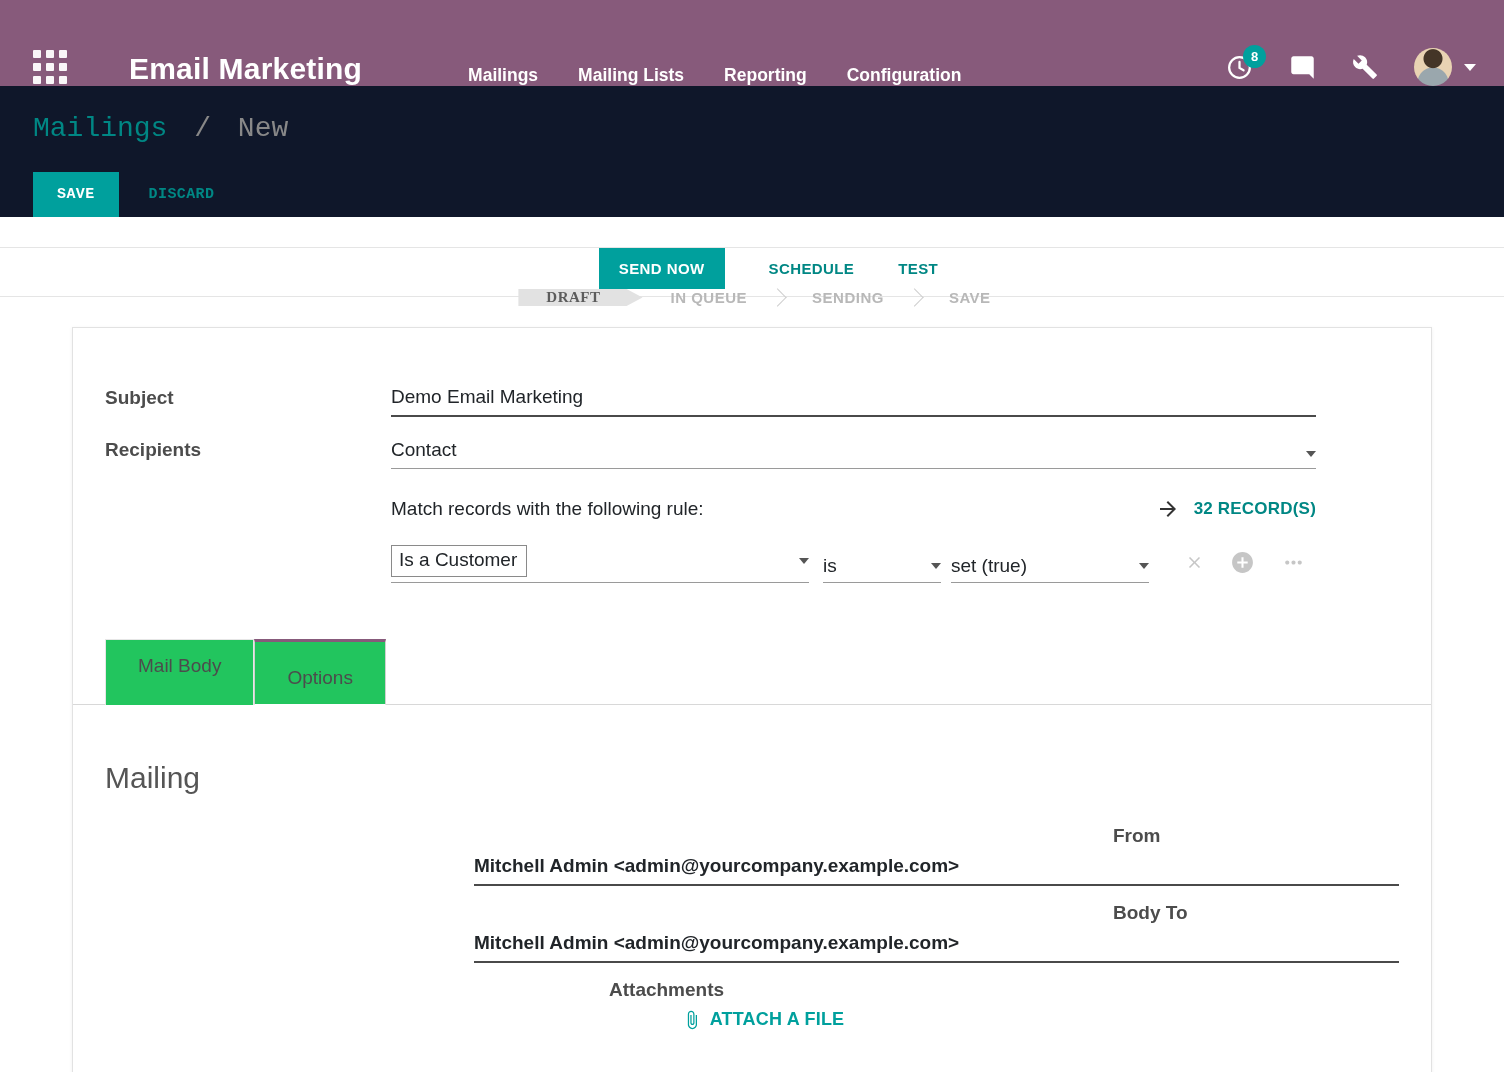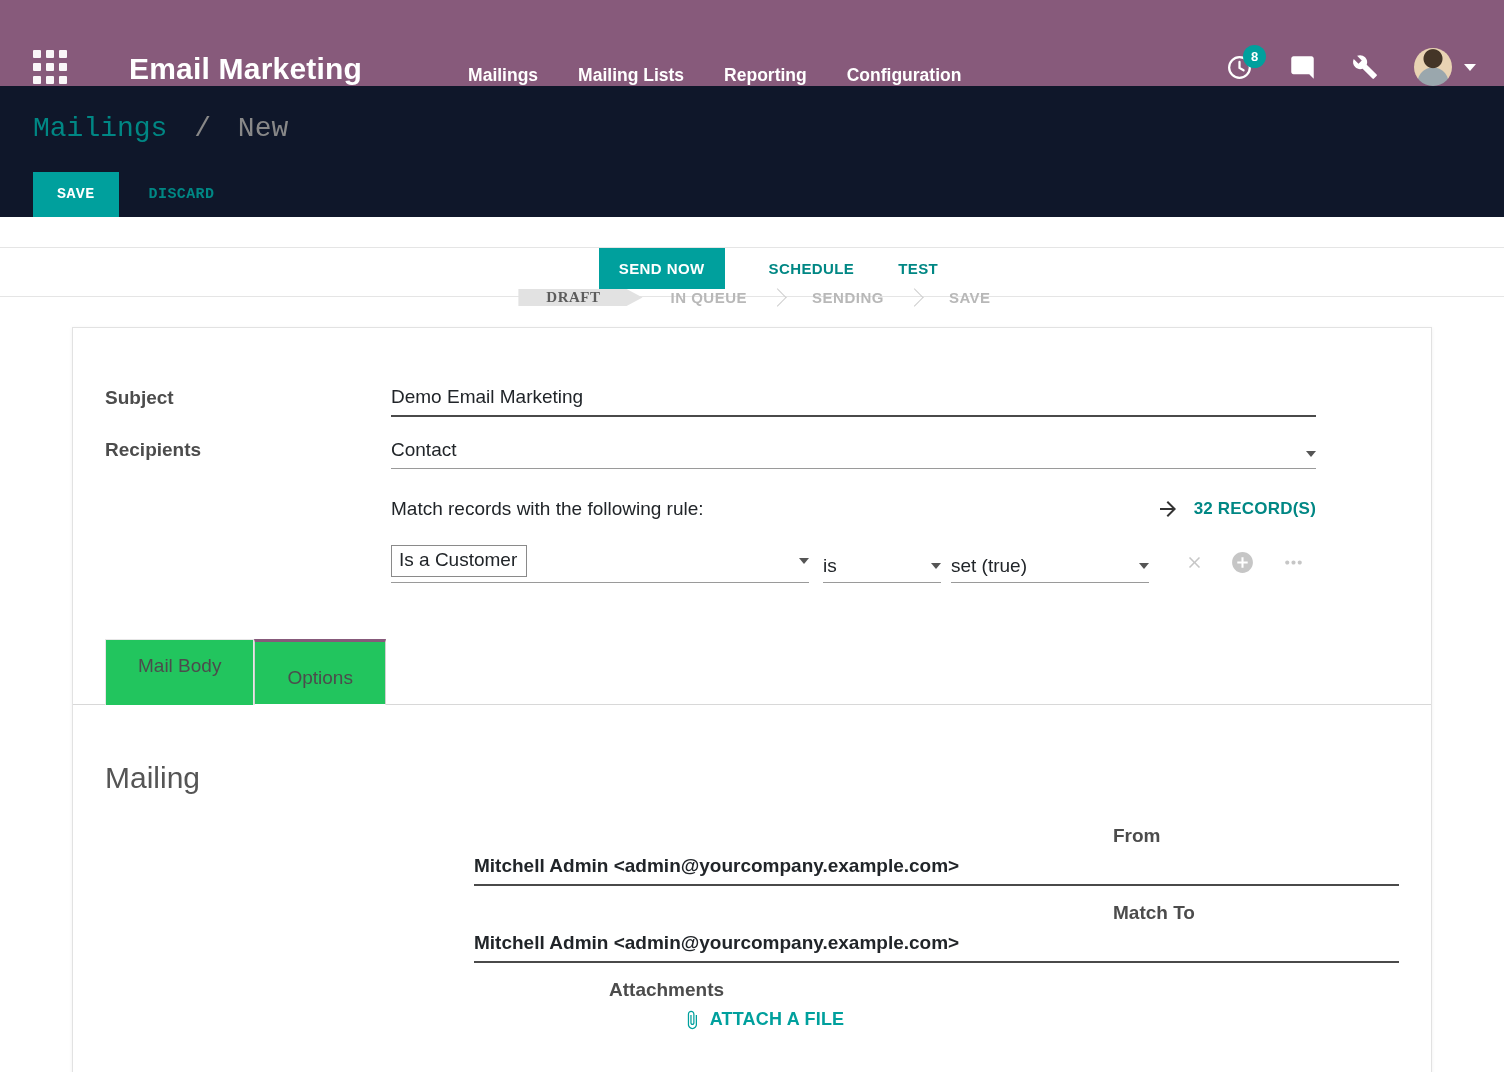--- a/index.html
+++ b/index.html
@@ -234,21 +234,21 @@
     <h2 class="section-heading">Mailing</h2>
 
     <div class="form-row first-row">
       <div class="form-label">From</div>
       <div class="field-wrap underline-dark">
         <div class="field-text value-bold">Mitchell Admin &lt;admin@yourcompany.example.com&gt;</div>
       </div>
     </div>
 
     <div class="form-row">
-      <div class="form-label">Match To</div>
+      <div class="form-label">Body To</div>
       <div class="field-wrap underline-dark">
         <div class="field-text value-bold">Mitchell Admin &lt;admin@yourcompany.example.com&gt;</div>
       </div>
     </div>
 
     <div class="form-row attach-row">
       <div class="form-label">Attachments</div>
       <div class="attach-link">
         <svg width="20" height="20" viewBox="0 0 24 24">
           <path d="M16.5 6v11.5c0 2.21-1.79 4-4 4s-4-1.79-4-4V5c0-1.38 1.12-2.5 2.5-2.5s2.5 1.12 2.5 2.5v10.5c0 .55-.45 1-1 1s-1-.45-1-1V6H10v9.5c0 1.38 1.12 2.5 2.5 2.5s2.5-1.12 2.5-2.5V5c0-2.21-1.79-4-4-4S7 2.79 7 5v12.5c0 3.04 2.46 5.5 5.5 5.5s5.5-2.46 5.5-5.5V6h-1.5z" fill="#00A09D"></path>

